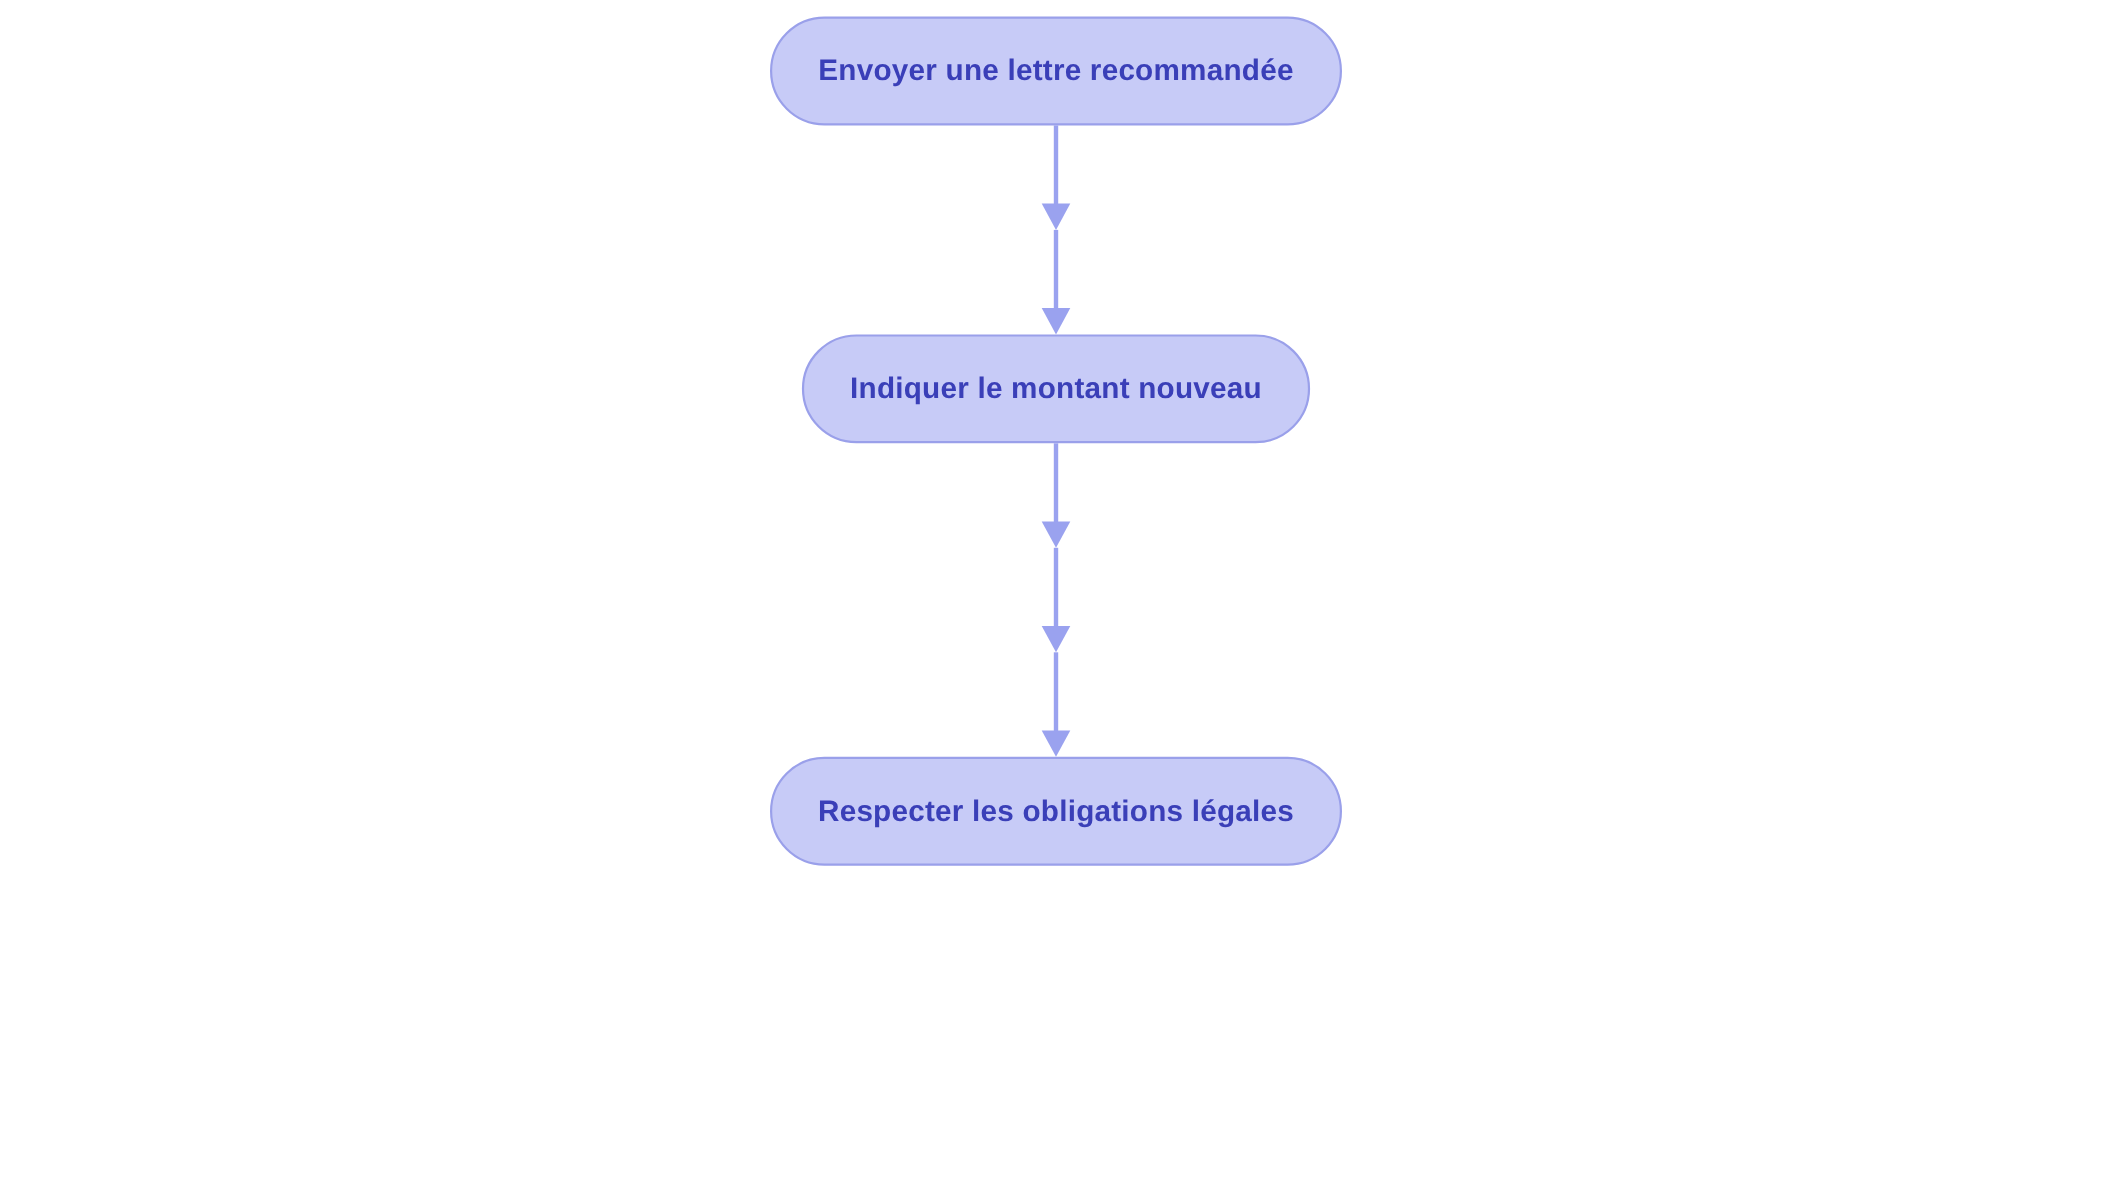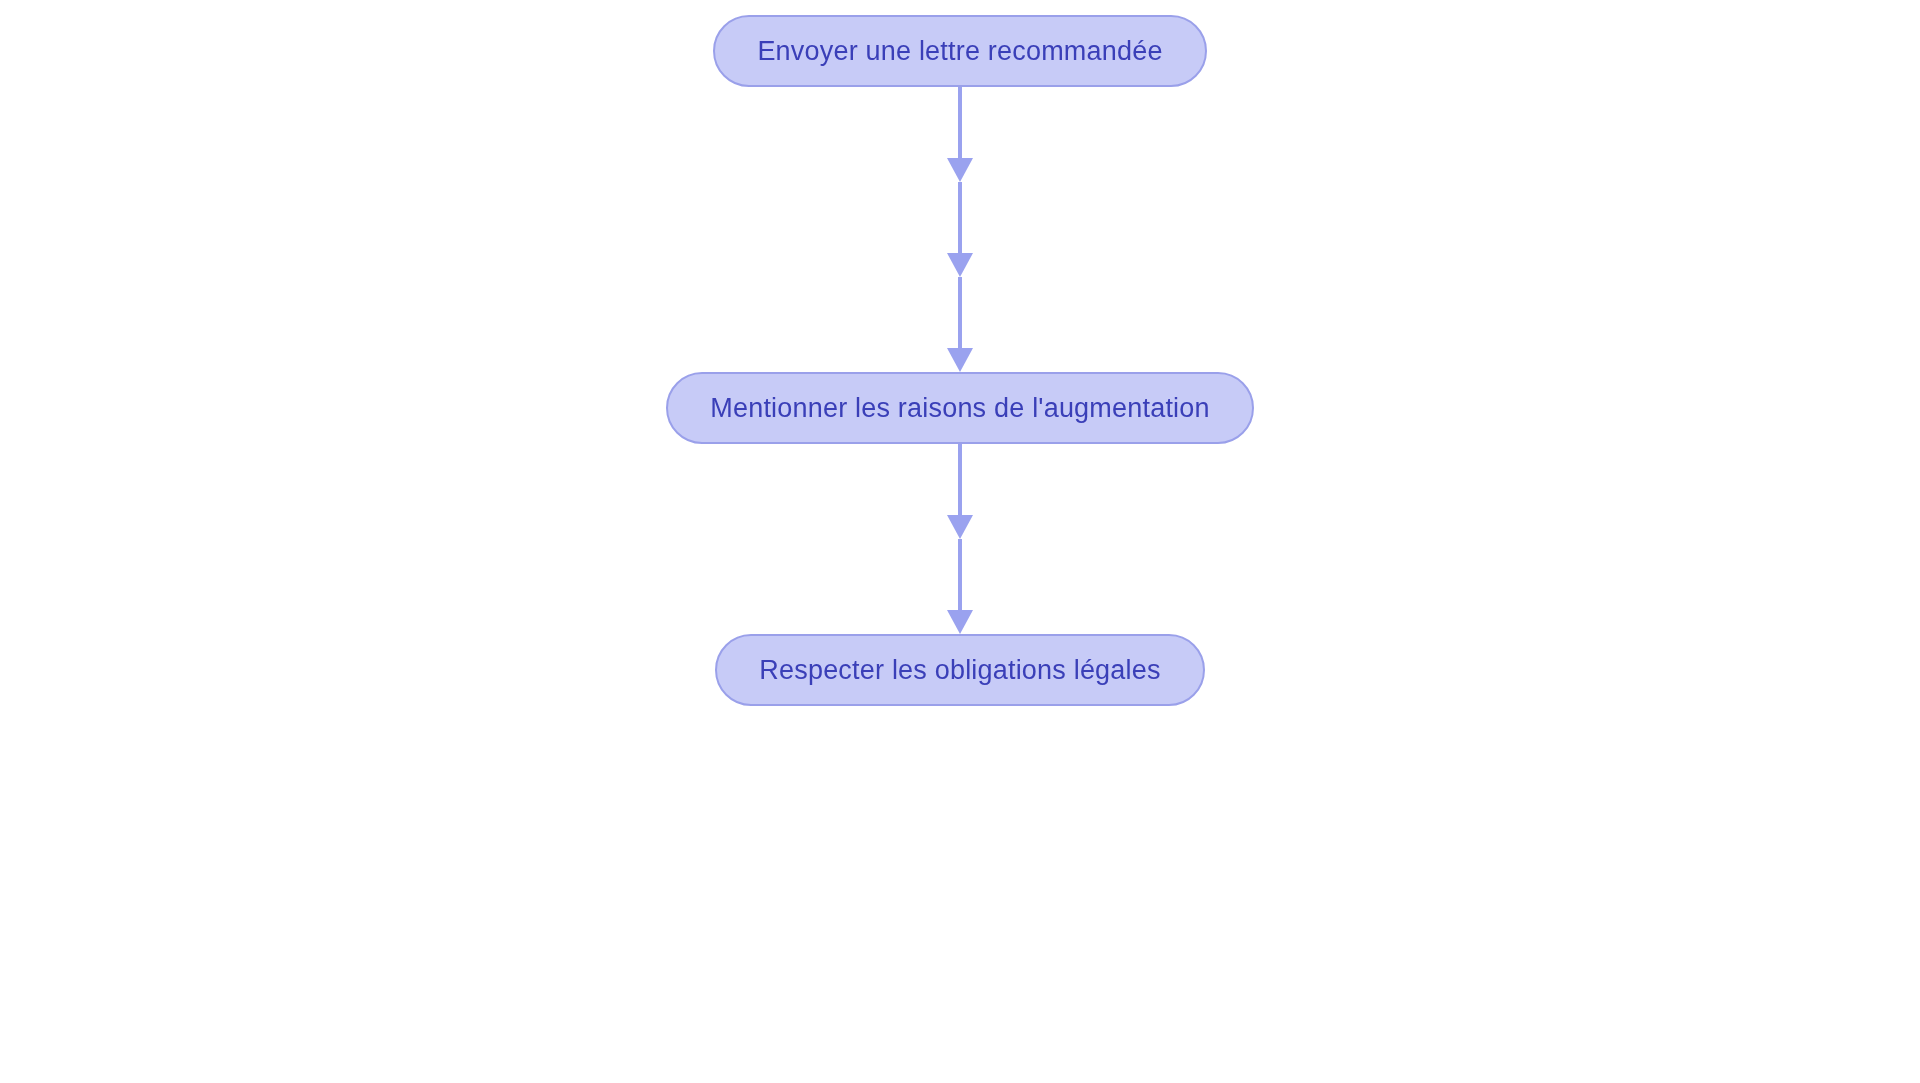--- a/index.html
+++ b/index.html
@@ -26,32 +26,33 @@
   .flowchart {
     width: 100%;
     height: 100%;
     display: flex;
     flex-direction: column;
     align-items: center;
     padding-top: 15px;
   }
   .node {
     flex: none;
-    height: 72px;
+    height: 99px;
     border-radius: 49.5px;
     background: var(--node-fill);
     border: 2px solid var(--node-border);
     color: var(--node-text);
     font-size: 27px;
     letter-spacing: 0.2px;
     display: flex;
     align-items: center;
     justify-content: center;
     padding: 0 42px;
     white-space: nowrap;
+    font-weight: bold;
   }
   .connector {
     flex: none;
     position: relative;
     width: 28px;
     height: 95px;
   }
   .connector-line {
     position: absolute;
     left: 50%;
@@ -85,27 +86,27 @@
       <div class="connector-line"></div>
       <div class="arrow-head"></div>
     </div>
 
 
     <div class="connector">
       <div class="connector-line"></div>
       <div class="arrow-head"></div>
     </div>
 
+    <div class="node">Indiquer le montant nouveau</div>
 
     <div class="connector">
       <div class="connector-line"></div>
       <div class="arrow-head"></div>
     </div>
 
-    <div class="node">Mentionner les raisons de l'augmentation</div>
 
     <div class="connector">
       <div class="connector-line"></div>
       <div class="arrow-head"></div>
     </div>
 
 
     <div class="connector">
       <div class="connector-line"></div>
       <div class="arrow-head"></div>

